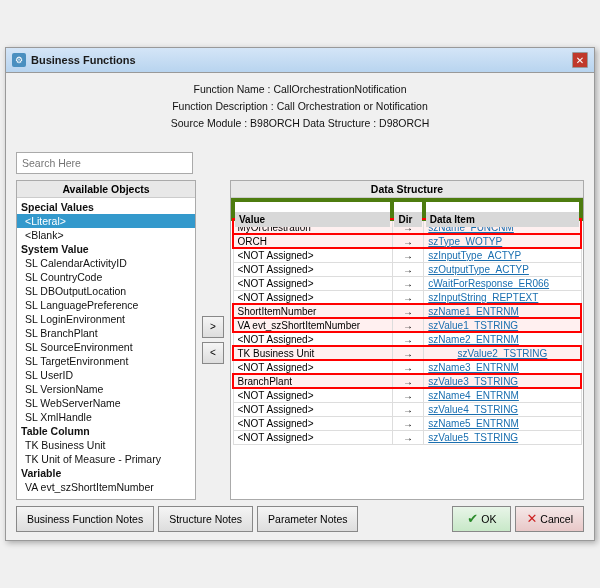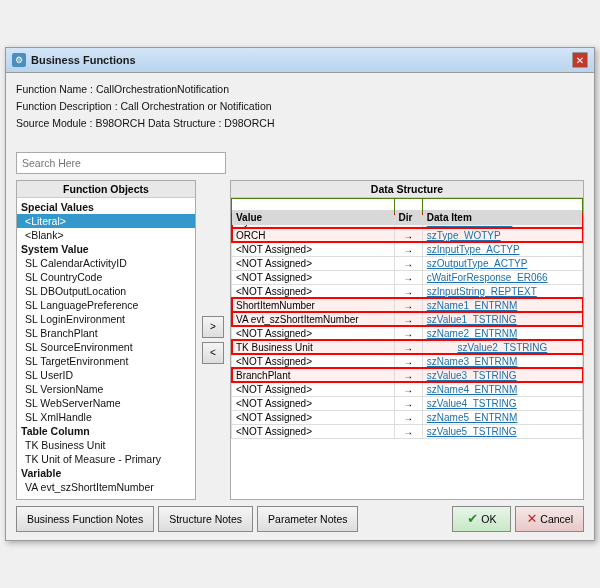--- a/index.html
+++ b/index.html
@@ -62,23 +62,24 @@
       border-radius: 1px;
     }
     .content {
       padding: 8px 10px;
     }
     .info-section {
       margin-bottom: 20px;
       font-size: 10.5px;
       line-height: 1.6;
       color: #111;
+      text-align: center;
     }
     .search-box {
-      width: 210px;
+      width: 177px;
       height: 22px;
       border: 1px solid #aaa;
       padding: 2px 5px;
       font-size: 10.5px;
       color: #999;
       margin-bottom: 6px;
       background: white;
     }
     .main-area {
       display: flex;
@@ -159,21 +160,21 @@
       overflow-y: auto;
       overflow-x: hidden;
     }
     .ds-table {
       width: 100%;
       border-collapse: collapse;
       font-size: 10px;
     }
     .ds-table th {
       background: #d8d8d8;
-      border: 1px solid #4d7c0f;
+      border: 4px solid #4d7c0f;
       padding: 2px 4px;
       text-align: left;
       font-weight: bold;
       font-size: 10px;
       position: sticky;
       top: 12px;
     }
     .ds-table td {
       border: 1px solid #ddd;
       padding: 1px 4px;
@@ -246,21 +247,21 @@
       <div>Source Module : B98ORCH    Data Structure : D98ORCH</div>
     </div>
 
     
     <input class="search-box" type="text" placeholder="Search Here" style="">
 
     
     <div class="main-area">
 
       <div class="available-objects">
-        <div class="panel-header">Function Objects</div>
+        <div class="panel-header">Available Objects</div>
         <div class="available-list">
 
           <div class="list-section-header">Special Values</div>
           <div class="list-item selected">&lt;Literal&gt;</div>
           <div class="list-item">&lt;Blank&gt;</div>
 
           <div class="list-section-header">System Value</div>
           <div class="list-item">SL  CalendarActivityID</div>
           <div class="list-item">SL  CountryCode</div>
           <div class="list-item">SL  DBOutputLocation</div>

